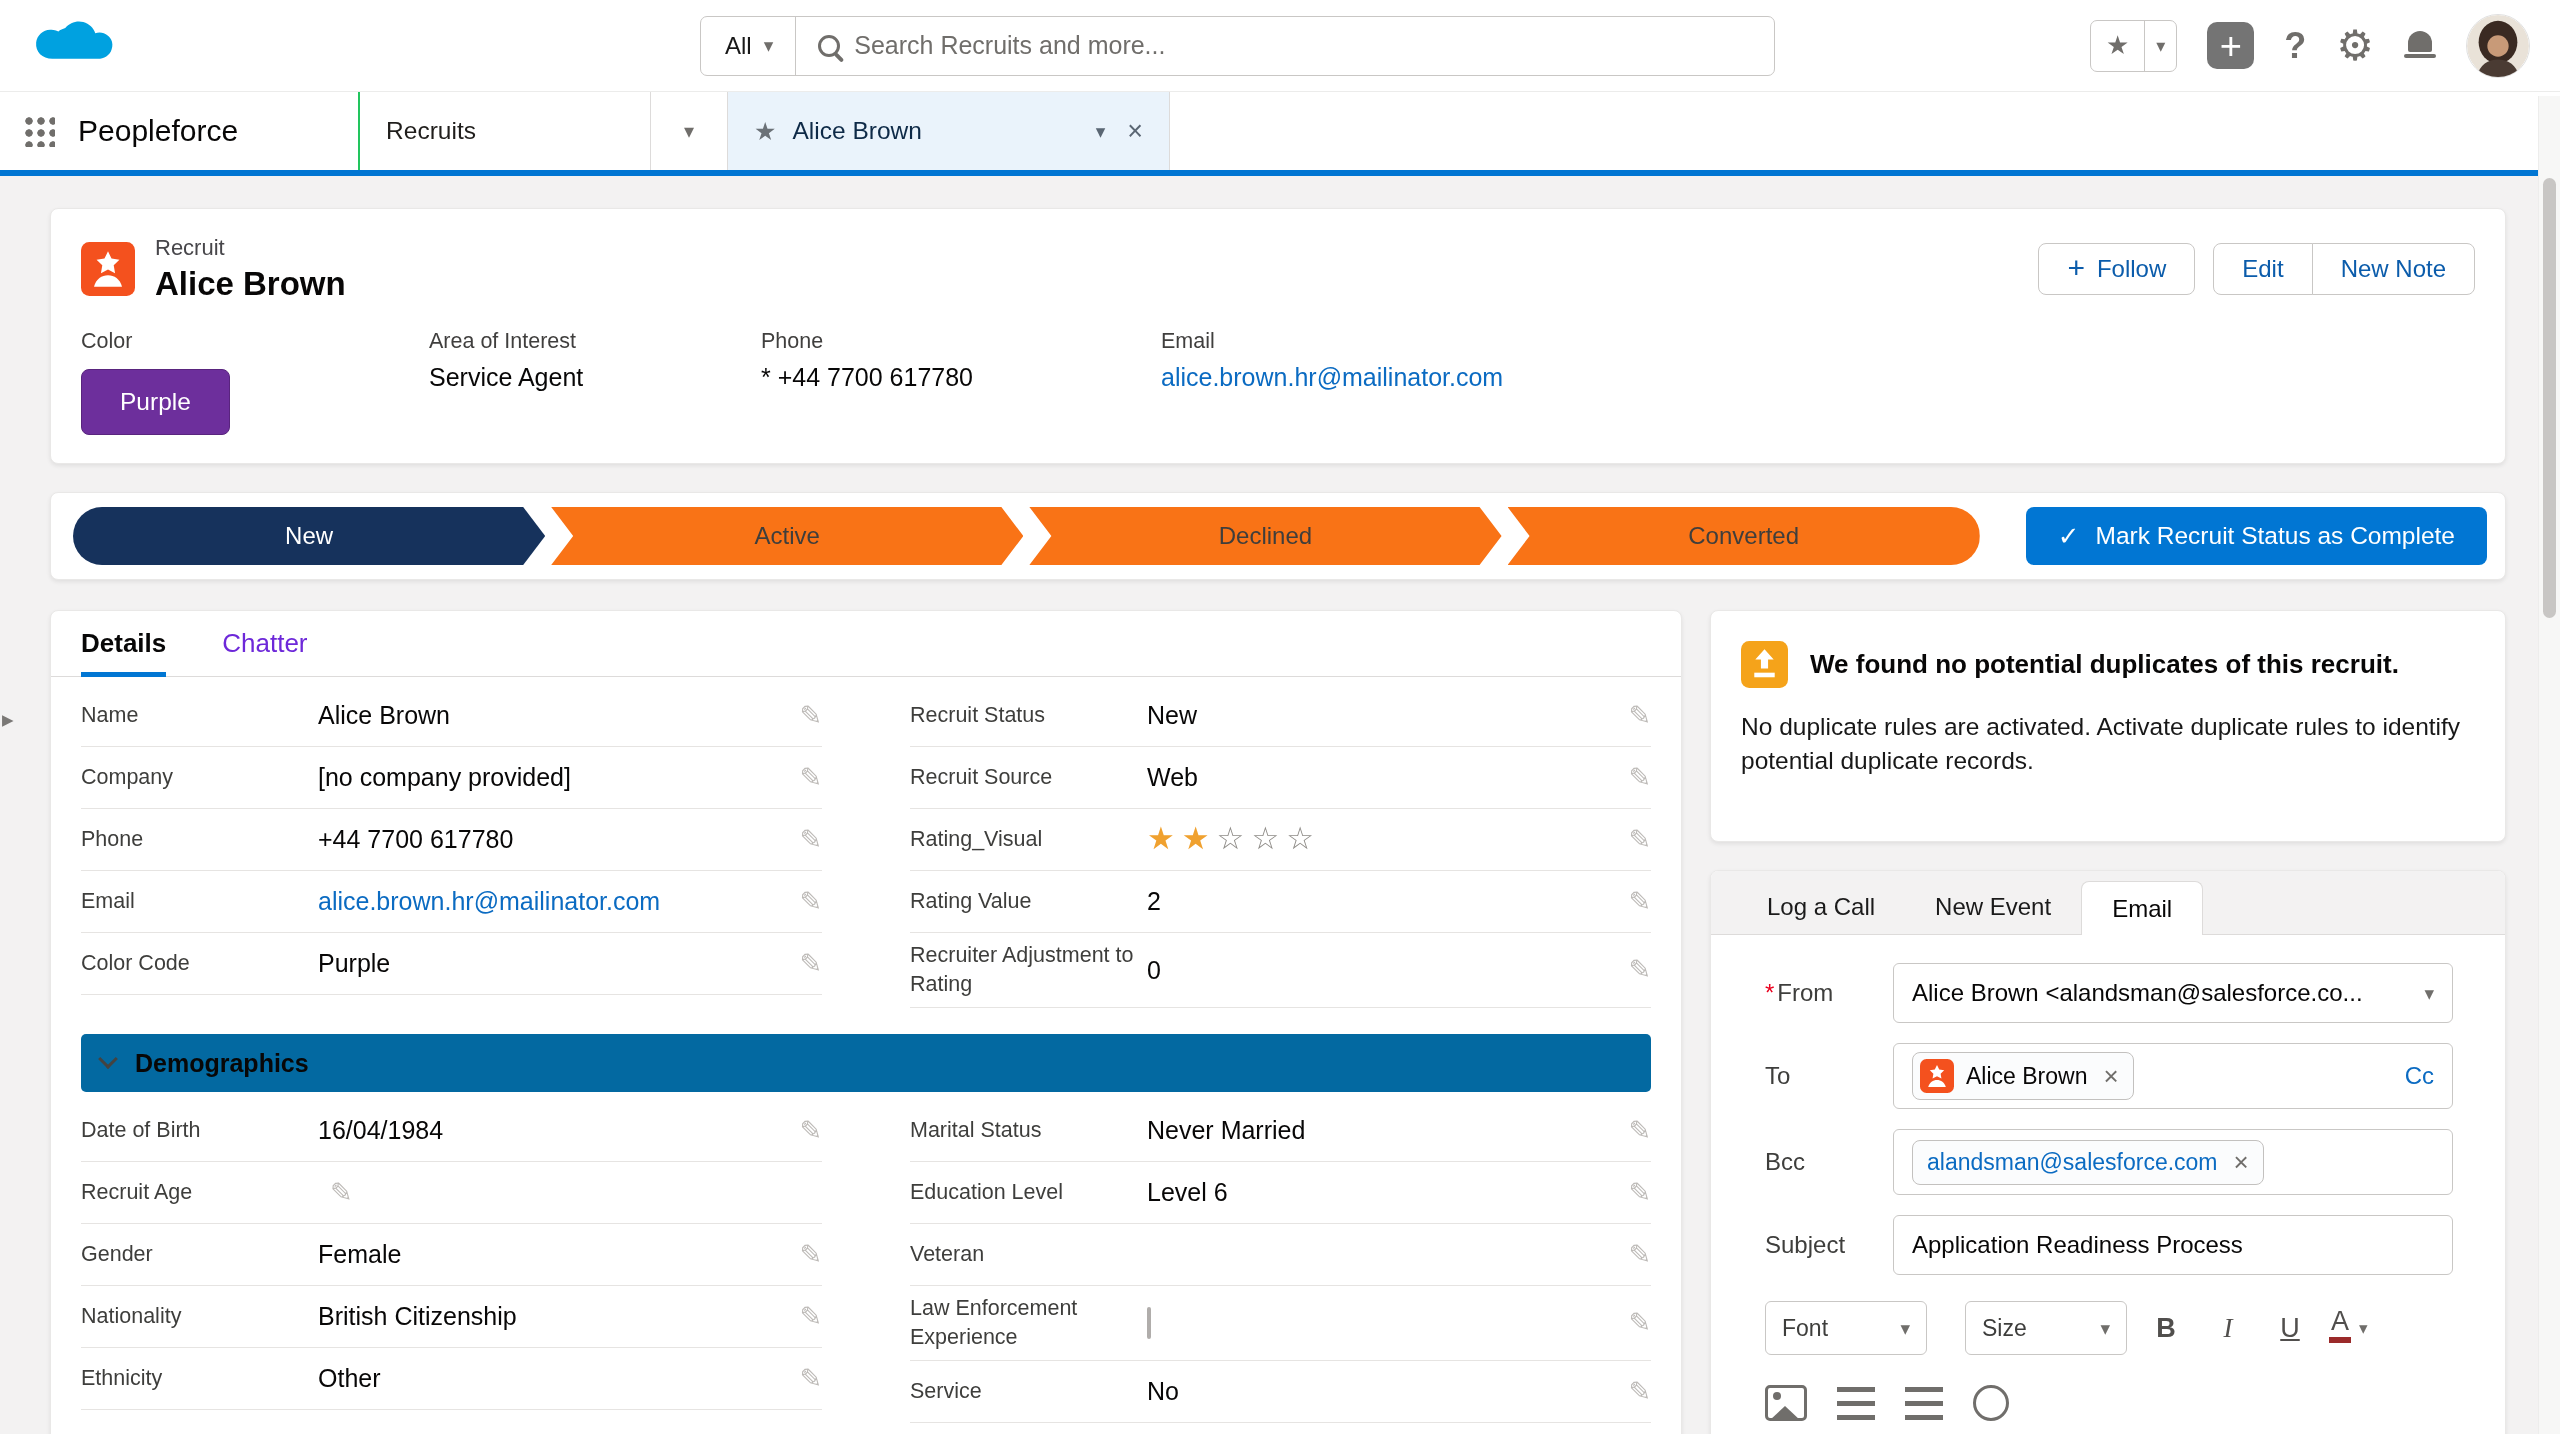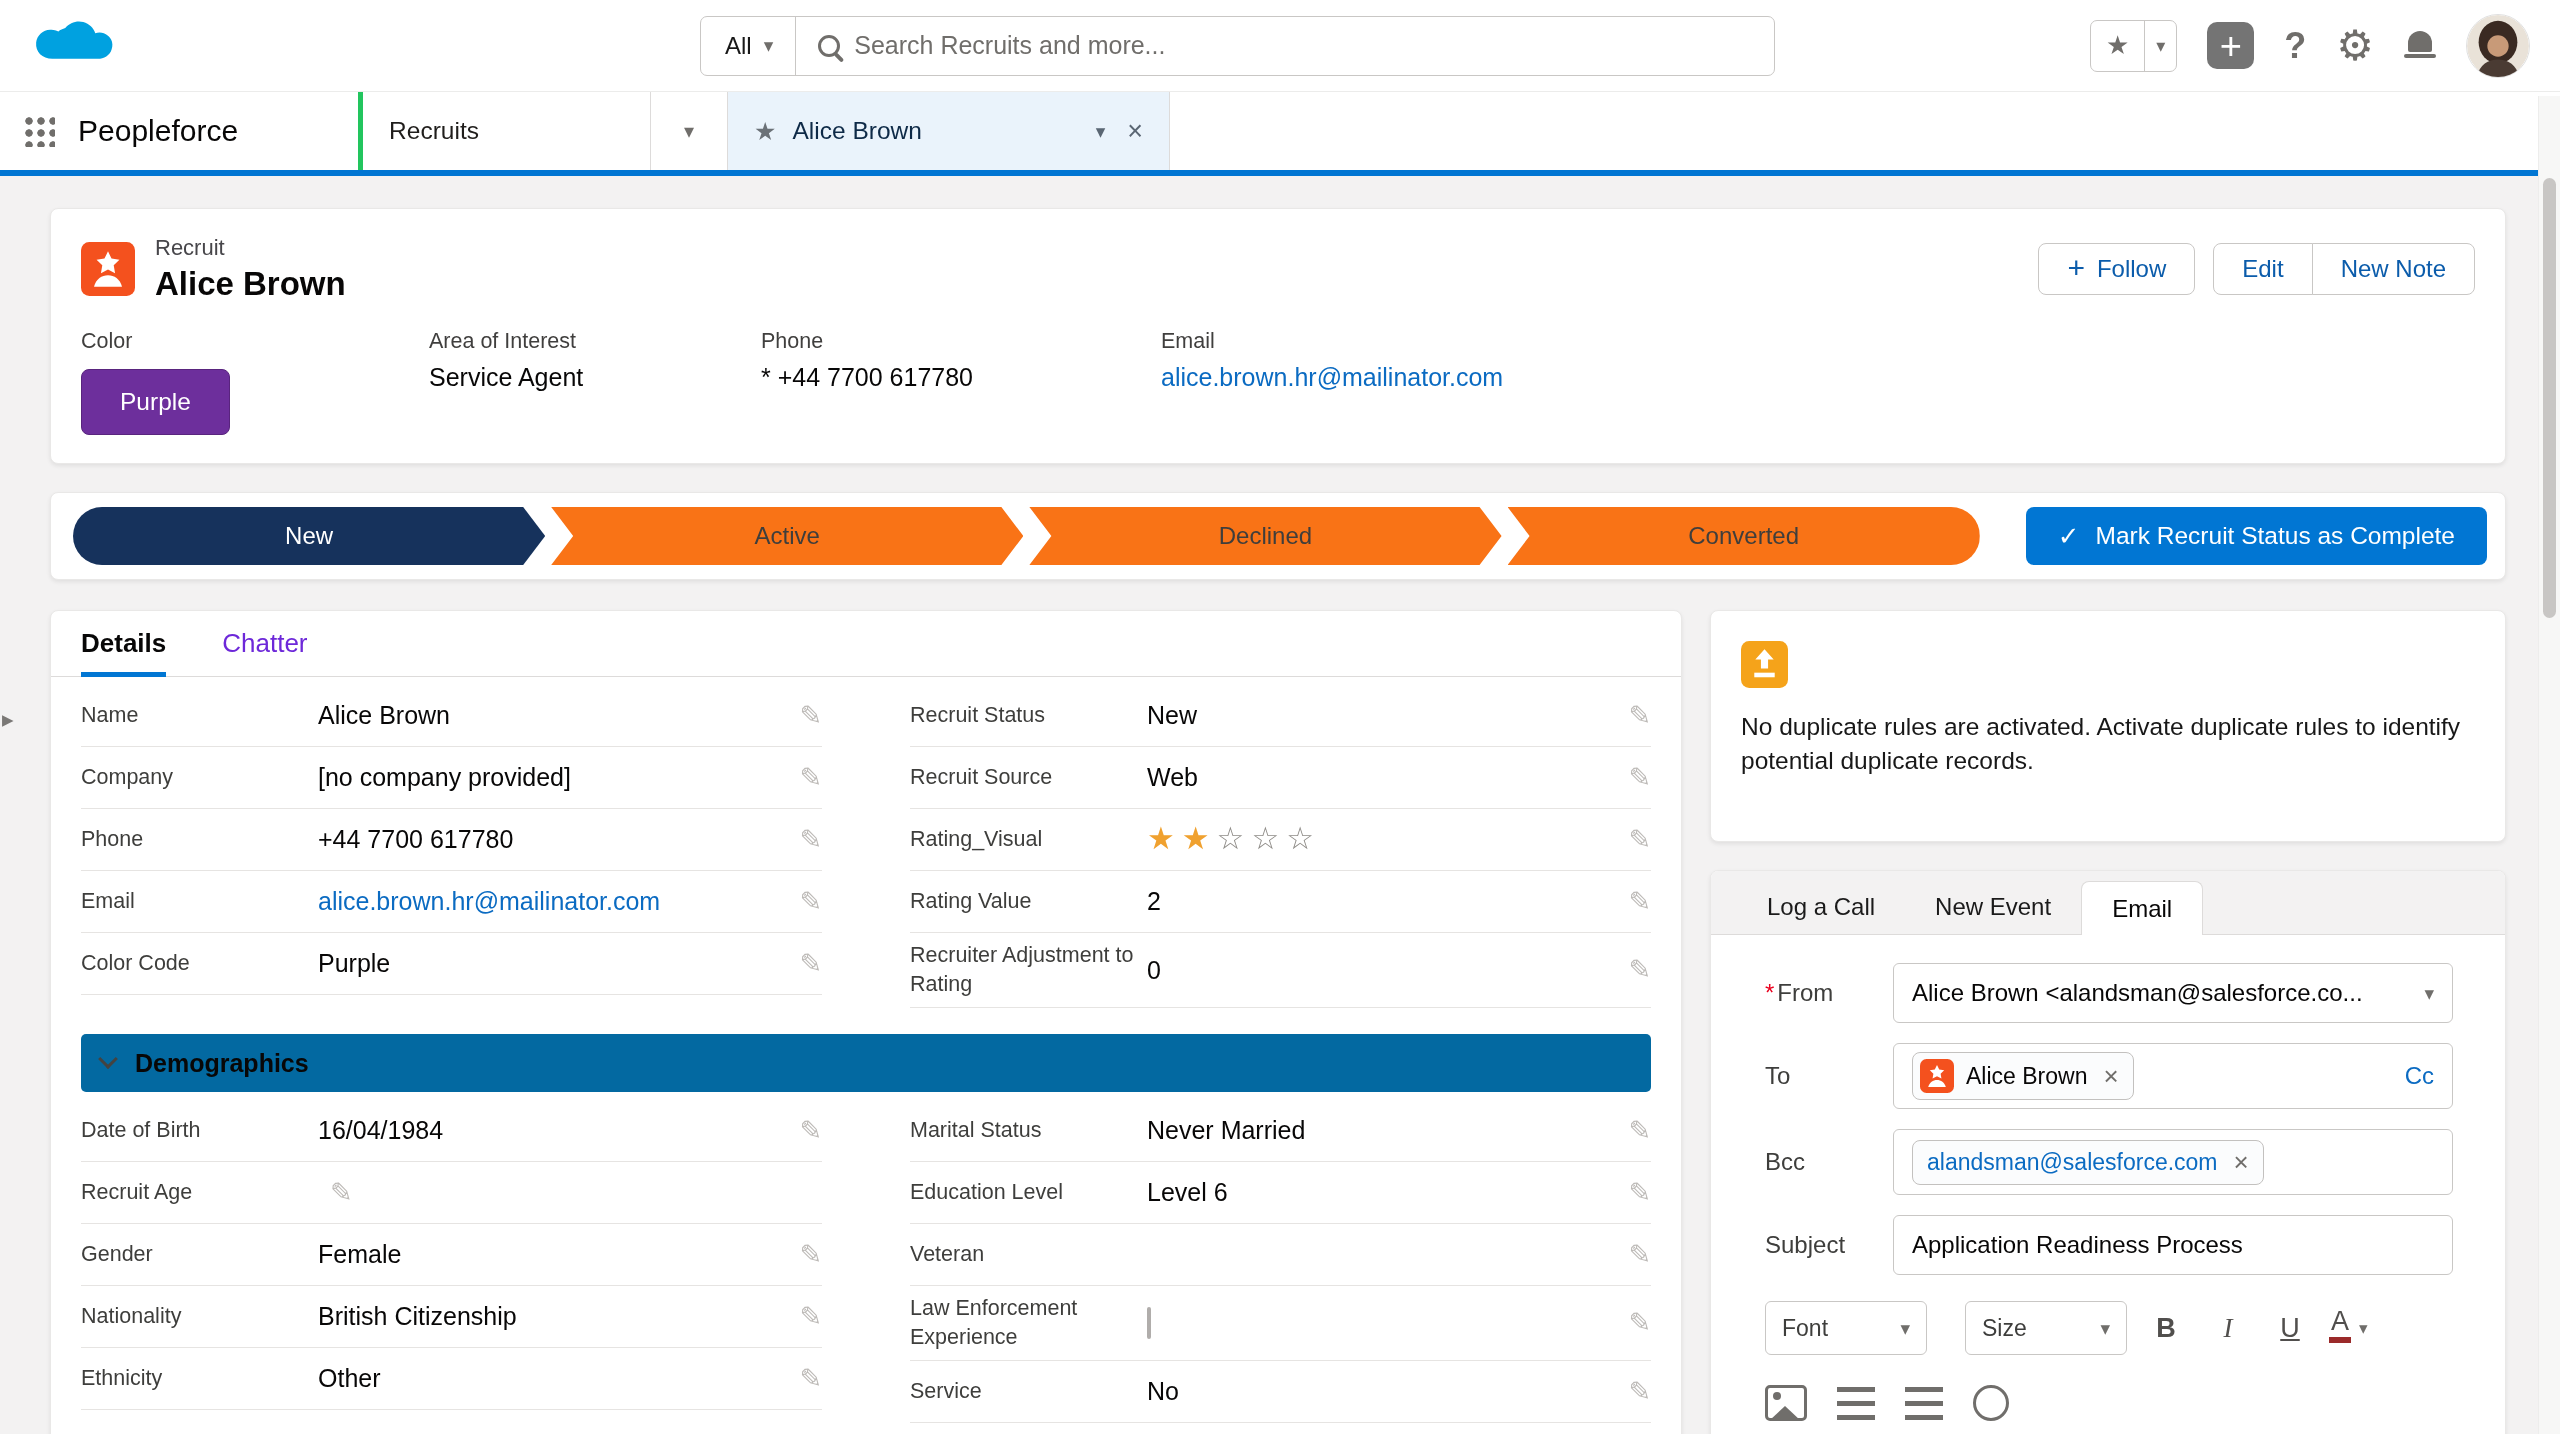--- a/index.html
+++ b/index.html
@@ -41,21 +41,21 @@
   .bellwrap::after { content:""; position:absolute; left:0; top:24px; width:32px; height:4px; background:#706e6b; border-radius:2px; }
   .avatar { width:64px; height:64px; border-radius:50%; overflow:hidden; flex:none; cursor:pointer; border:1px solid #e0e0e0; }
 
   
   .navbar { height: 78px; background:#fff; display:flex; align-items:stretch; }
   .wafflewrap { width: 78px; display:flex; align-items:center; justify-content:center; cursor:pointer; }
   .waffle { width:32px; height:32px;
     background-image: radial-gradient(circle, #706e6b 3.4px, transparent 4px);
     background-size: 12px 12px; }
   .appname { display:flex; align-items:center; font-size:30px; color:#080707; padding-right: 120px; }
-  .navtab { width: 292px; display:flex; align-items:center; padding-left: 26px; font-size:24.5px; color:#201e1c; border-left:5px solid #22c55e; cursor:pointer; }
+  .navtab { width: 292px; display:flex; align-items:center; padding-left: 26px; font-size:24.5px; color:#201e1c; border-left:2px solid #22c55e; cursor:pointer; }
   .navchev { width: 78px; display:flex; align-items:center; justify-content:center; border-left:1px solid #dddbda; border-right:1px solid #dddbda; color:#706e6b; font-size:20px; cursor:pointer; }
   .worktab { width: 442px; background:#eaf3fb; display:flex; align-items:center; padding: 0 26px; gap: 16px; cursor:pointer; border-right:1px solid #dddbda; }
   .tabstar { color:#6b7177; font-size:25px; }
   .tablabel { font-size:24.5px; color:#0e2a47; flex:1; }
   .tabcaret { color:#4f5berror66; color:#5a6673; font-size:19px; }
   .tabclose { color:#5a6673; font-size:27px; margin-left:6px; }
   .bluebar { height:6px; background: var(--brand_blue); }
 
   
   .content { margin: 32px 54px 0 50px; }
@@ -430,20 +430,21 @@
     <aside class="rightcol">
       <section class="card dupcard">
         <div class="duprow">
           <div class="dupicon">
             <svg width="47" height="47" viewBox="0 0 46 46">
               <rect width="46" height="46" rx="8" style="fill:var(--duplicate_orange)"></rect>
               <path d="M23 8l9 10h-5.5v9h-7v-9H14z" fill="#fff"></path>
               <path d="M13 31h20v4.5H13z" fill="#fff"></path>
             </svg>
           </div>
+          <div class="duptitle">We found no potential duplicates of this recruit.</div>
         </div>
         <p class="dupbody">No duplicate rules are activated. Activate duplicate rules to identify potential duplicate records.</p>
       </section>
 
       <section class="card actcard">
         <div class="acttabs">
           <div class="acttab">Log a Call</div>
           <div class="acttab">New Event</div>
           <div class="acttab active">Email</div>
         </div>

